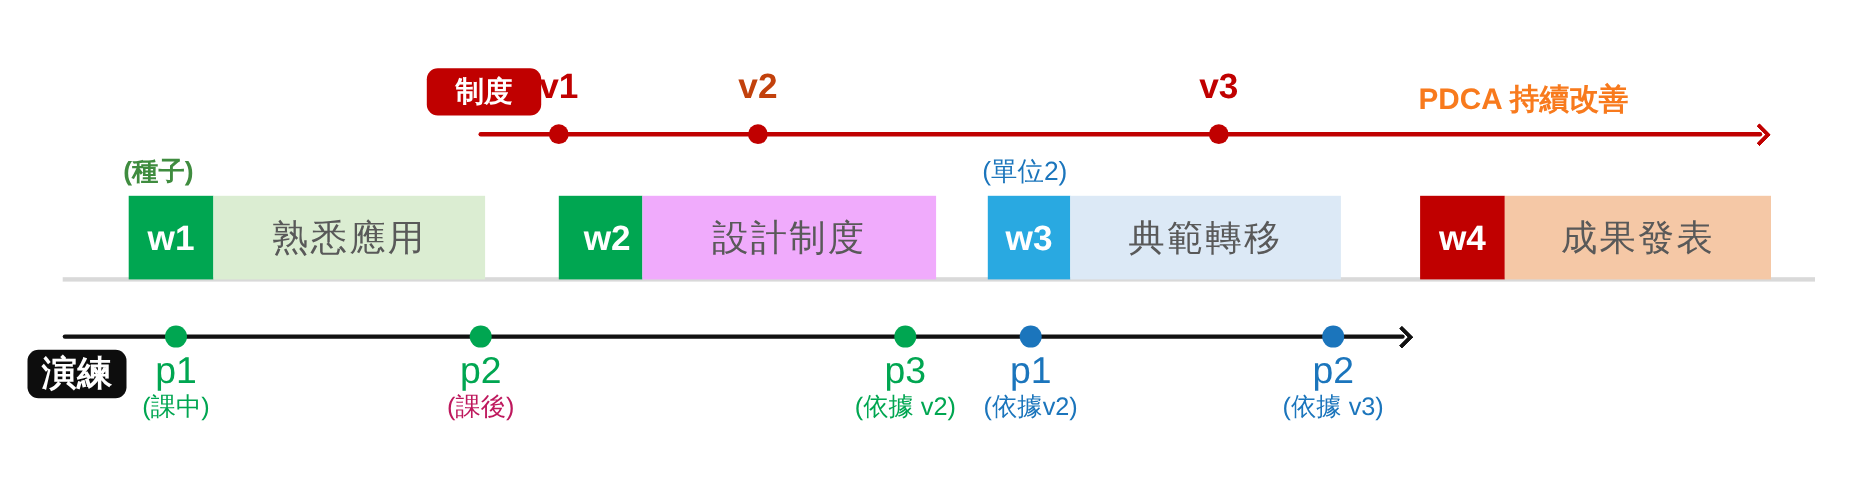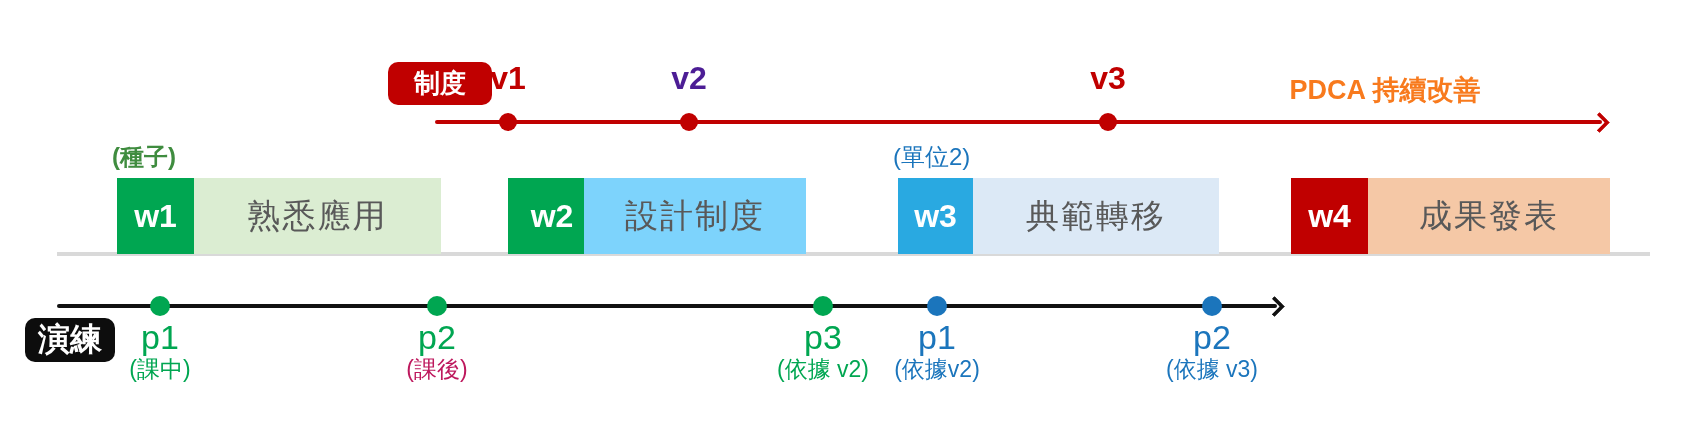--- a/index.html
+++ b/index.html
@@ -44,36 +44,36 @@
 
 <div class="canvas" id="cv" style="width: 1684px; height: 440px; background: rgb(255, 255, 255);">
 
   <div class="track-line" id="sys-line" style="left: 435px; top: 120px; width: 1167px; background: rgb(192, 0, 0);"></div>
   <div class="arrowhead" id="sys-arrow" style="left: 1592px; top: 114.5px; color: rgb(192, 0, 0);"></div>
   <div class="badge sys-badge" id="sys-badge" style="background: rgb(192, 0, 0);">制度</div>
   <div class="pdca" id="pdca" style="left: 1385px; top: 72px; color: rgb(248, 122, 29);">PDCA 持續改善</div>
   <div id="versions">
       <div class="v-label" style="left: 508px; top: 62px; color: rgb(192, 0, 0);">v1</div>
       <div class="dot" style="left: 499px; top: 113px; width: 18px; height: 18px; background: rgb(192, 0, 0);"></div>
-      <div class="v-label" style="left: 689px; top: 62px; color: #4c1d95;">v2</div>
+      <div class="v-label" style="left: 689px; top: 62px; color: #c2410c;">v2</div>
       <div class="dot" style="left: 680px; top: 113px; width: 18px; height: 18px; background: rgb(192, 0, 0);"></div>
       <div class="v-label" style="left: 1108px; top: 62px; color: rgb(192, 0, 0);">v3</div>
       <div class="dot" style="left: 1099px; top: 113px; width: 18px; height: 18px; background: rgb(192, 0, 0);"></div>
     </div>
 
   <div class="divider" id="divider" style="left: 57px; top: 252px; width: 1593px; background: rgb(217, 217, 217);"></div>
   <div id="workshops">
       <div class="ws-note" style="left: 112px; top: 145px; color: rgb(63, 140, 63); font-weight: bold;">(種子)</div>
       <div class="ws-box" style="left: 117px; top: 178px; height: 76px;">
         <div class="ws-id" style="width: 77px; background: rgb(0, 166, 81);">w1</div>
         <div class="ws-title" style="width: 247px; background: rgb(219, 237, 210); color: rgb(89, 89, 89);">熟悉應用</div>
       </div>
       <div class="ws-box" style="left: 508px; top: 178px; height: 76px;">
         <div class="ws-id" style="width: 76px; background: rgb(0, 166, 81); padding-left: 12px;">w2</div>
-        <div class="ws-title" style="width: 222px; background: #7dd3fc; color: rgb(89, 89, 89);">設計制度</div>
+        <div class="ws-title" style="width: 267px; background: #f0abfc; color: rgb(89, 89, 89);">設計制度</div>
       </div>
       <div class="ws-note" style="left: 893px; top: 145px; color: rgb(27, 117, 188);">(單位2)</div>
       <div class="ws-box" style="left: 898px; top: 178px; height: 76px;">
         <div class="ws-id" style="width: 75px; background: rgb(41, 169, 225);">w3</div>
         <div class="ws-title" style="width: 246px; background: rgb(220, 233, 246); color: rgb(89, 89, 89);">典範轉移</div>
       </div>
       <div class="ws-box" style="left: 1291px; top: 178px; height: 76px;">
         <div class="ws-id" style="width: 77px; background: rgb(192, 0, 0);">w4</div>
         <div class="ws-title" style="width: 242px; background: rgb(245, 200, 166); color: rgb(89, 89, 89);">成果發表</div>
       </div>

